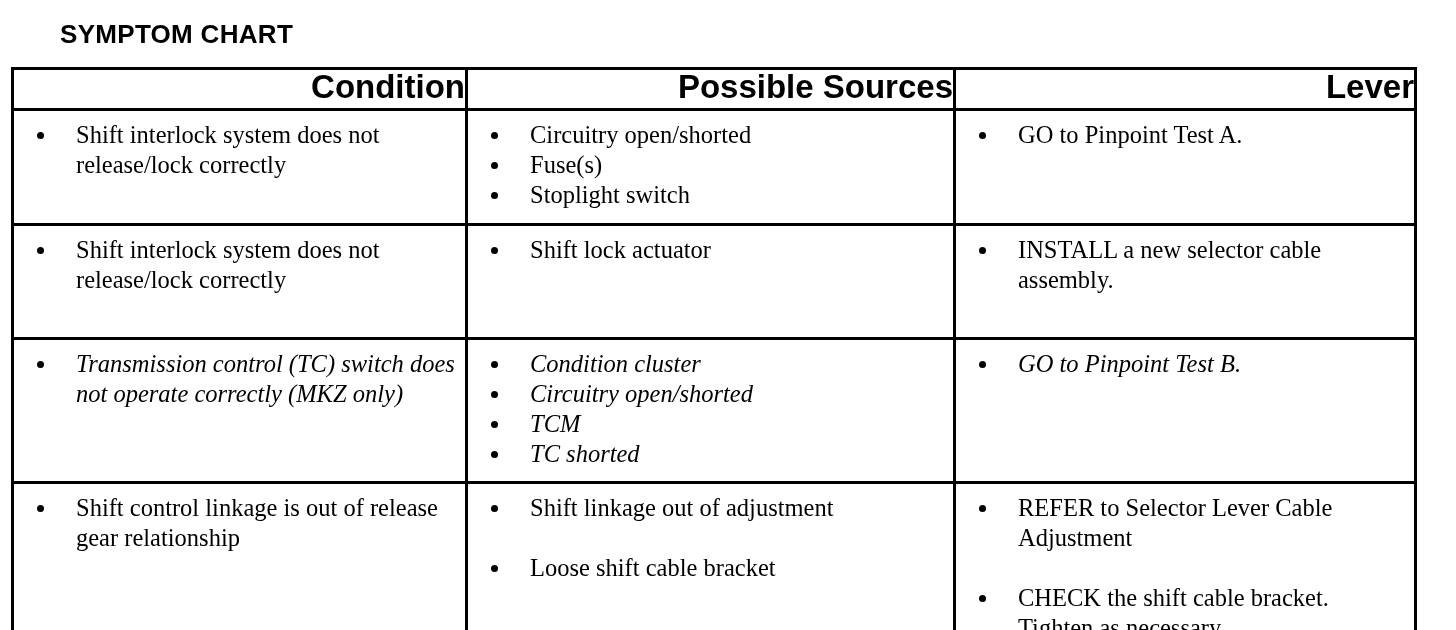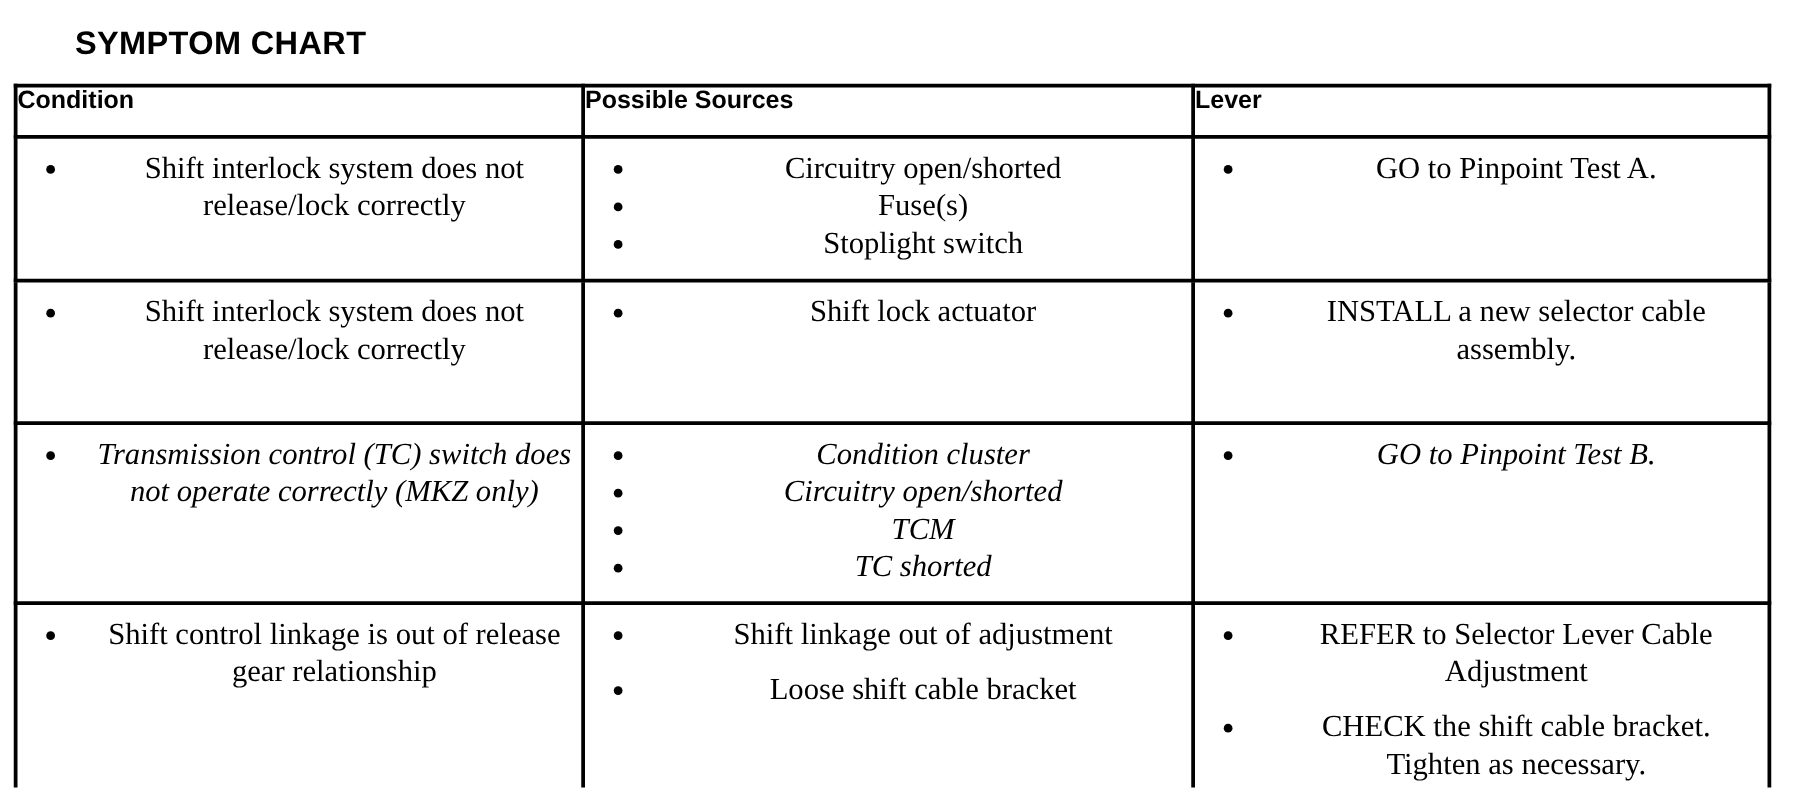--- a/index.html
+++ b/index.html
@@ -50,25 +50,25 @@
     vertical-align: top;
     background: #ffffff;
   }
 
   .col-condition { width: 454px; }
   .col-sources   { width: 488px; }
   .col-action    { width: 461px; }
 
   thead th {
     height: 38px;
-    text-align: left;
+    text-align: right;
     vertical-align: middle;
     font-family: "Liberation Sans", "DejaVu Sans", sans-serif;
     font-weight: bold;
-    font-size: 20px;
+    font-size: 33px;
     line-height: 1;
     padding: 2px 0 4px 0;
   }
 
   td.cell {
     padding: 9px 6px 8px 6px;
   }
 
   .bullet-list {
     list-style: none;
@@ -82,36 +82,35 @@
     font-size: 24.5px;
     line-height: 30px;
     margin: 0;
   }
 
   .bullet-item + .bullet-item {
     margin-top: 0;
   }
 
   .bullet-item.spaced {
-    margin-top: 14px;
+    margin-top: 30px;
   }
 
   .bullet-dot {
     position: absolute;
     left: 17px;
     top: 12px;
     width: 7px;
     height: 7px;
     background: #000000;
     border-radius: 50%;
   }
 
   .bullet-text {
     display: block;
-    text-align: center;
   }
 
   
   .row-1 td { height: 95px; }
   .row-2 td { height: 94px; }
   .row-3 td { height: 124px; font-style: italic; }
   .row-4 td { height: 153px; }
 </style>
 </head>
 <body>

